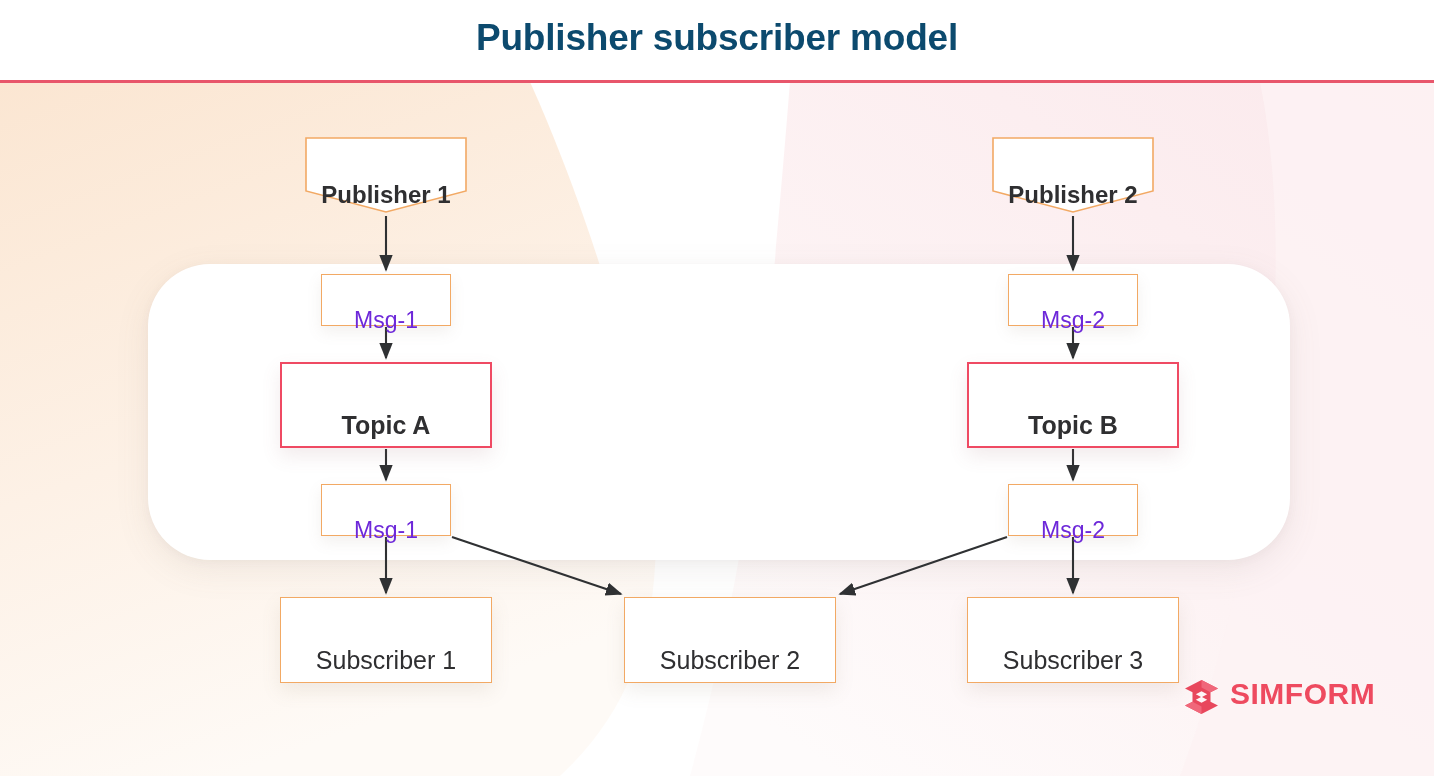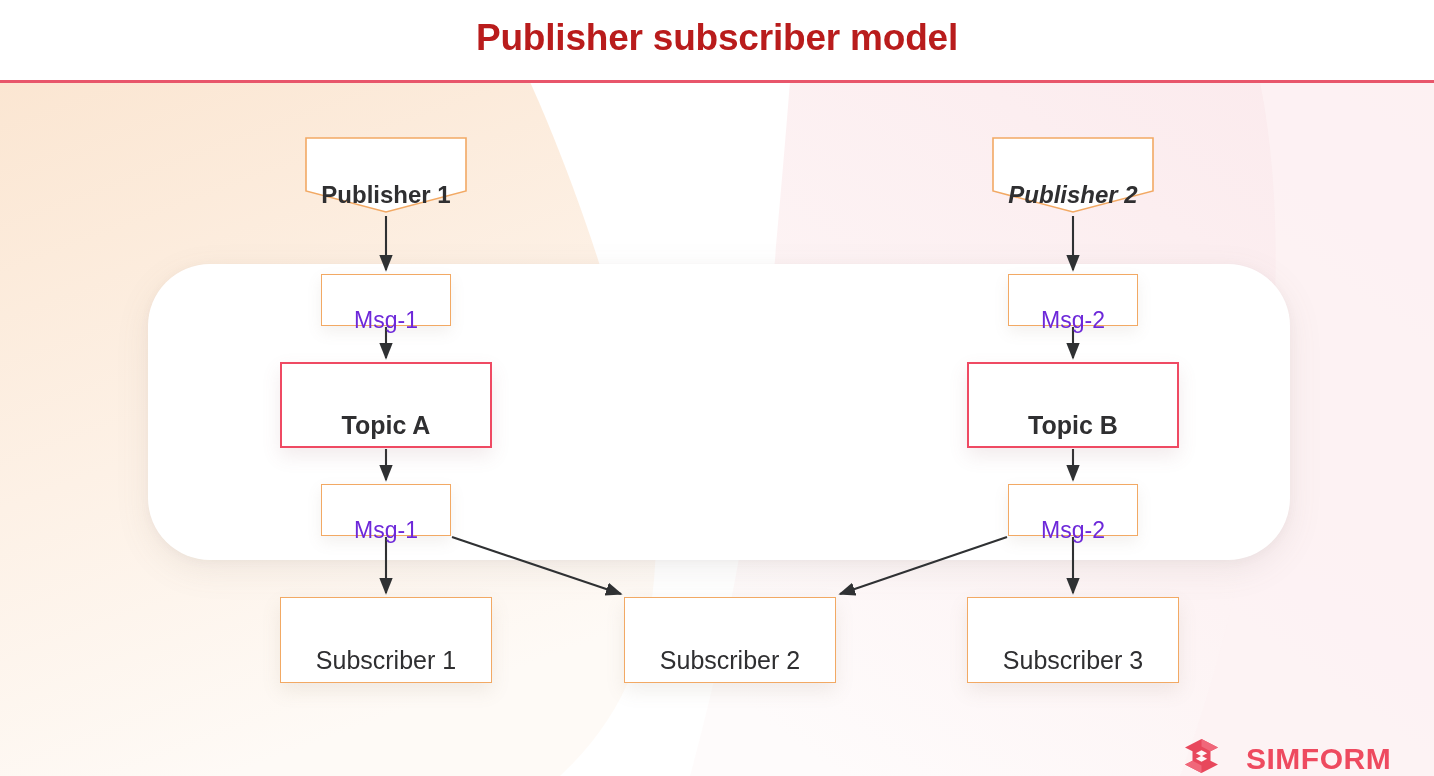--- a/index.html
+++ b/index.html
@@ -12,21 +12,21 @@
   #stage{position:relative;width:1434px;height:776px;overflow:hidden;background:#ffffff;}
 
   
   .header{
     position:absolute;left:0;top:0;width:1434px;height:82px;
     background:#ffffff;z-index:40;
   }
   .header-title{
     position:absolute;left:0;top:17px;width:1434px;
     text-align:center;
-    font-size:37px;font-weight:bold;color:#b91c1c;
+    font-size:37px;font-weight:bold;color:#0c4a6e;
     letter-spacing:-0.2px;
     font-family:"Liberation Sans", sans-serif;
   }
   .header-rule{
     position:absolute;left:0;top:80px;width:1434px;height:2.5px;
     background:#e8566b;z-index:41;
   }
 
   
   .bg-layer{position:absolute;left:0;top:82px;width:1434px;height:694px;z-index:1;overflow:hidden;}
@@ -76,21 +76,21 @@
   .topic .node-label{font-size:25px;font-weight:bold;color:#2f2f31;}
 
   .sub{
     width:212px;height:86px;
     border:1.8px solid #f2a964;
     box-shadow:0 8px 18px rgba(140,120,100,0.12);
   }
   .sub .node-label{font-size:25px;font-weight:normal;color:#2f2f31;}
 
   
-  .logo{position:absolute;left:1181px;top:732px;height:44px;display:flex;align-items:flex-end;z-index:30;gap:16px;}
+  .logo{position:absolute;left:1181px;top:677px;height:44px;display:flex;align-items:flex-start;z-index:30;}
   .logo-mark{width:40px;height:40px;margin-right:9px;}
   .logo-text{
     font-size:30px;font-weight:bold;letter-spacing:0.5px;
     color:#ee4a5f;font-family:"Liberation Sans", sans-serif;
   }
 </style>
 </head>
 <body>
 
 <div id="stage">
@@ -150,21 +150,21 @@
     </g>
   </svg>
 
   <div class="node pub" style="left:305px;top:137px;">
     <svg class="pub-shape" width="162" height="76" viewBox="0 0 162 76">
       <path d="M1,1 L161,1 L161,54 L81,75 L1,54 Z" fill="#ffffff" stroke="#f2a964" stroke-width="1.6"></path>
     </svg>
     <span class="node-label">Publisher 1</span>
   </div>
 
-  <div class="node pub" style="left:992px;top:137px;font-style:italic;">
+  <div class="node pub" style="left:992px;top:137px;">
     <svg class="pub-shape" width="162" height="76" viewBox="0 0 162 76">
       <path d="M1,1 L161,1 L161,54 L81,75 L1,54 Z" fill="#ffffff" stroke="#f2a964" stroke-width="1.6"></path>
     </svg>
     <span class="node-label">Publisher 2</span>
   </div>
 
   <div class="node msg" style="left:321px;top:274px;">
     <span class="node-label">Msg-1</span>
   </div>
   <div class="node msg" style="left:1008px;top:274px;">

